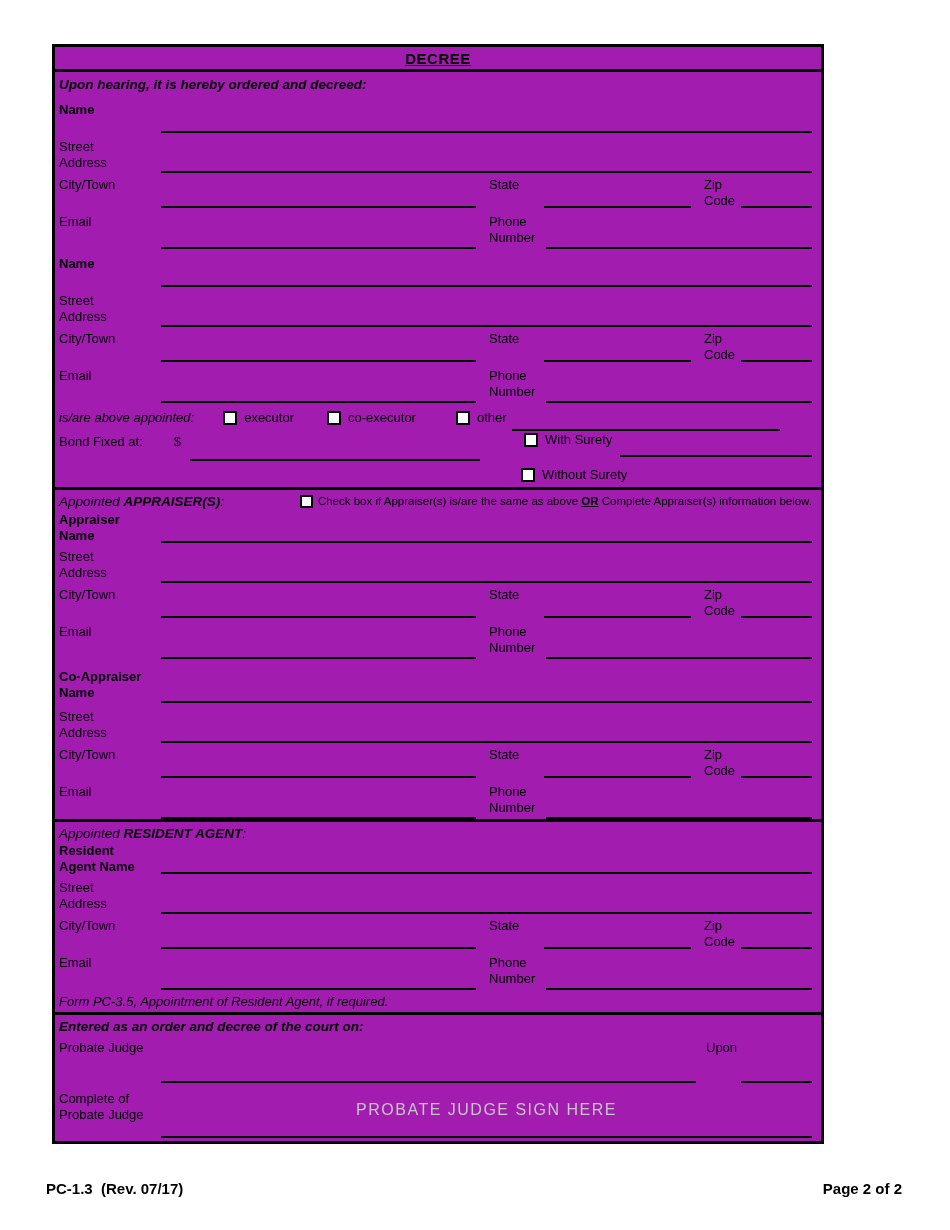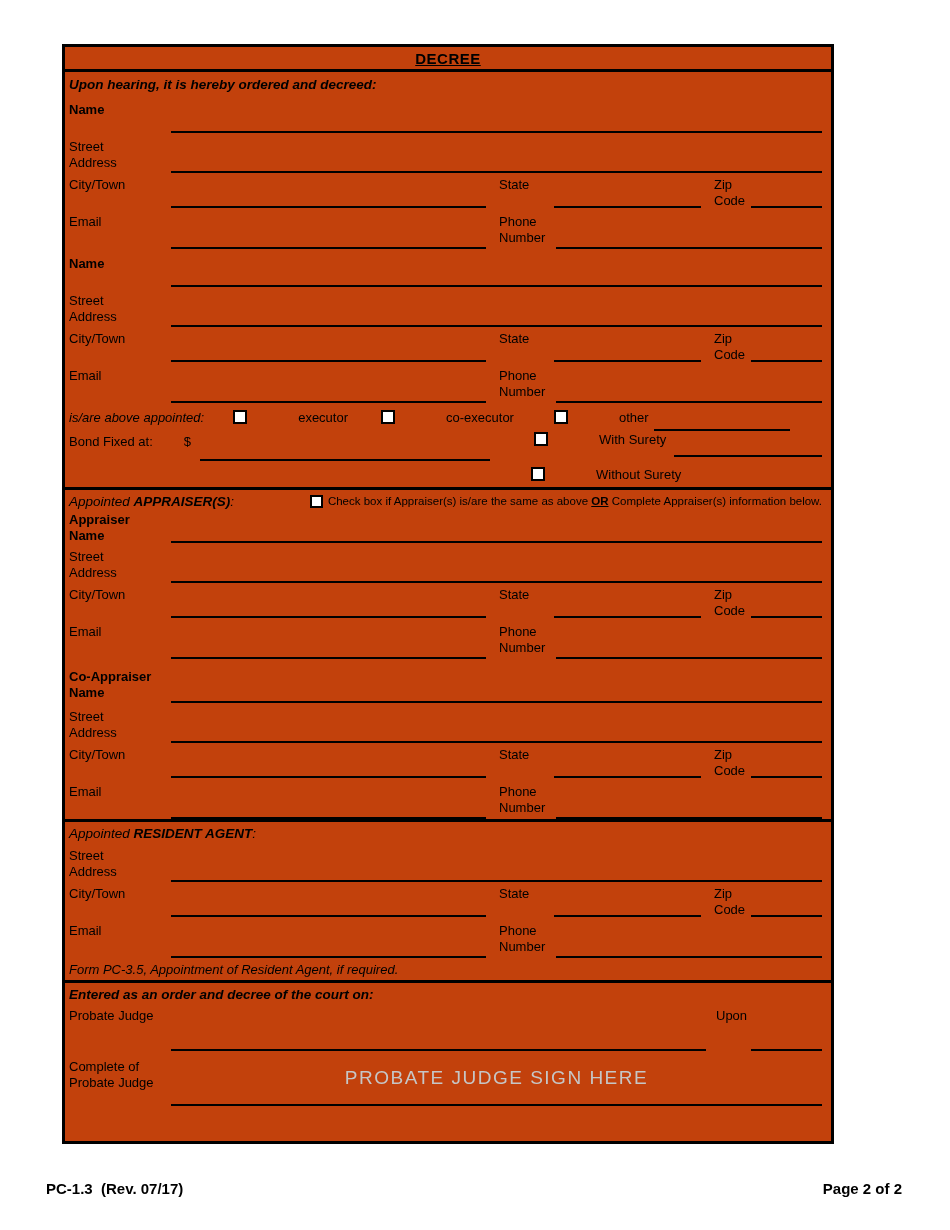--- a/index.html
+++ b/index.html
@@ -3,22 +3,22 @@
 <meta charset="utf-8">
 <style>
   * { margin:0; padding:0; box-sizing:border-box; }
   html,body { background:#ffffff; }
   body {
     width:950px; height:1230px; position:relative;
     font-family:"Liberation Sans", sans-serif;
     color:#000; font-size:13px;
   }
   .form-box {
-    position:absolute; left:62px; top:44px; width:772px; height:1100px;
-    border:3px solid #000; background:#c2410c;
+    position:absolute; left:52px; top:44px; width:772px; height:1100px;
+    border:3px solid #000; background:#a21caf;
   }
   .title-bar {
     height:25px; border-bottom:3px solid #000;
     text-align:center; font-weight:bold; font-size:15px; line-height:24px;
     letter-spacing:.5px;
   }
   .title-bar span { text-decoration:underline; }
   .section { padding:0 9px 0 4px; }
   .section.bordered { border-bottom:3px solid #000; }
   .sec-head { font-weight:bold; font-style:italic; font-size:13.5px; padding-top:5px; height:23px; }
@@ -38,38 +38,38 @@
   .r-street { height:40px; }
   .r-city { height:35px; } .r-city .lbl, .r-city .statecol, .r-city .zipcol { padding-top:4px; }
   .r-email { height:41px; }
   .r-name2 { height:33px; } .r-name2 .lbl { padding-top:2px; }
   .r-coname { height:44px; } .r-coname .lbl { padding-top:10px; }
   .r-raname { height:32px; } .r-raname .lbl { padding-top:1px; }
   .cb {
     width:14px; height:14px; flex:none; display:inline-block;
     border:2px solid #000; background:#fff; margin-right:7px;
   }
-  .cbgroup { display:flex; align-items:flex-start;gap:44px; }
+  .cbgroup { display:flex; align-items:flex-end; }
   .appt-row { display:flex; align-items:center; height:28px; }
   .bond-row { display:flex; height:30px; }
   .wo-row { display:flex; align-items:center; height:26px; }
   .note { font-size:11.5px; padding-top:1px; }
   .note-group { margin-left:auto; display:flex; align-items:flex-start; }
   .note-group .cb { margin-right:5px; margin-top:1px; width:13px; height:13px; }
   .pcnote { height:22px; padding-top:4px; font-style:italic; }
   .judge-row { display:flex; height:48px; }
   .judge-row .lbl { padding-top:5px; }
   .datecol { width:45px; flex:none; padding:5px 0 0 10px; }
   .sig-row { display:flex; height:55px; }
   .sig-row .lbl { padding-top:8px; }
   .sig-area {
     flex:1; align-self:stretch; border-bottom:2px solid #000;
     display:flex; align-items:center; justify-content:center;
   }
-  .sig-ph { letter-spacing:1.5px; font-size:19px; }
+  .sig-ph { letter-spacing:1.5px; font-size:16px; }
   .footer {
     position:absolute; left:46px; right:48px; top:1180px;
     display:flex; justify-content:space-between;
     font-weight:bold; font-size:15px; white-space:pre;
   }
 </style>
 </head>
 <body>
 
 <div class="form-box">
@@ -256,20 +256,27 @@
         <div>Phone</div>
         <div>Number</div>
       </div>
       <div class="fline grow"></div>
     </div>
   </div>
 
   <div class="section bordered">
     <div class="sec-head2">
       <span class="it"><span>Appointed </span><b>RESIDENT AGENT</b><span>:</span></span>
+    </div>
+    <div class="frow r-raname">
+      <div class="lbl b">
+        <div>Resident</div>
+        <div>Agent Name</div>
+      </div>
+      <div class="fline grow"></div>
     </div>
     <div class="frow r-street">
       <div class="lbl">
         <div>Street</div>
         <div>Address</div>
       </div>
       <div class="fline grow"></div>
     </div>
     <div class="frow r-city">
       <div class="lbl">City/Town</div>

